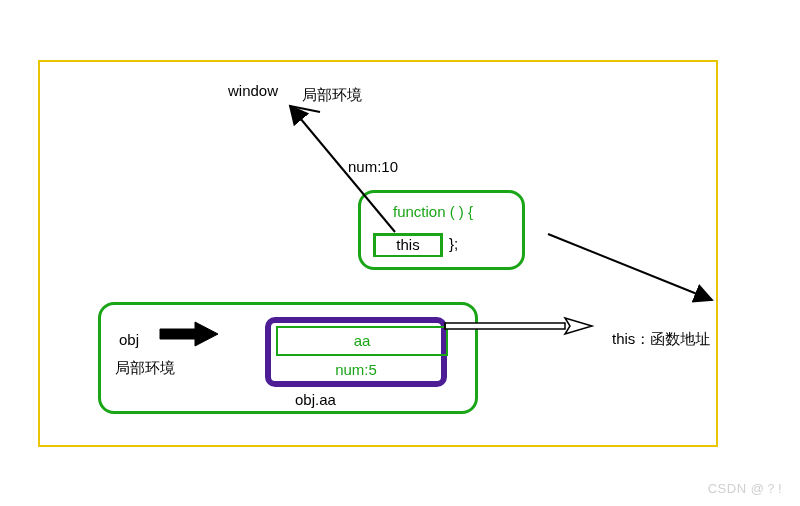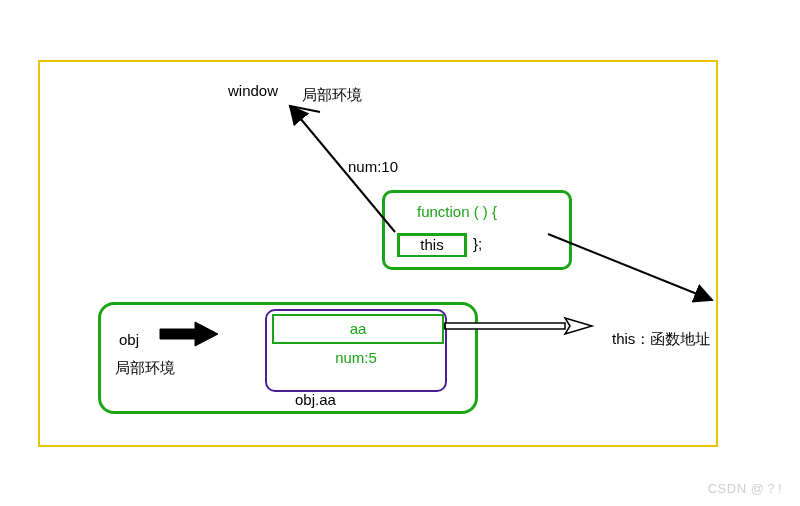--- a/index.html
+++ b/index.html
@@ -18,24 +18,23 @@
       left: 38px;
       top: 60px;
       width: 680px;
       height: 387px;
       border: 2px solid #e8c500;
     }
     .label { position: absolute; white-space: nowrap; }
     .fn-box {
       position: absolute;
       left: 358px; top: 190px;
-      width: 190px; height: 80px;
+      width: 167px; height: 80px;
       border: 3px solid #1aa517;
-      border-radius: 10px;
-      margin-left: 24px;
+      border-radius: 16px;
     }
     .fn-open { position: absolute; left: 32px; top: 10px; color: #1aa517; }
     .this-box {
       position: absolute; left: 12px; top: 40px;
       width: 70px; height: 24px;
       border: 3px solid #1aa517;
       border-bottom-width: 2px;
       color: #000000;
       text-align: center;
       line-height: 18px;
@@ -45,23 +44,23 @@
       position: absolute;
       left: 98px; top: 302px;
       width: 380px; height: 112px;
       border: 3px solid #1aa517;
       border-radius: 16px;
     }
     .obj-label { position: absolute; left: 18px; top: 26px; }
     .obj-env { position: absolute; left: 14px; top: 54px; }
     .inner-box {
       position: absolute;
-      left: 164px; top: 4px;
-      width: 182px; height: 83px;
-      border: 2px solid #4c1d95;
+      left: 164px; top: 12px;
+      width: 182px; height: 70px;
+      border: 6px solid #4c1d95;
       border-radius: 10px;
     }
     .inner-aa-box {
       position: absolute; left: 5px; top: 3px;
       width: 172px; height: 30px;
       border: 2px solid #1aa517;
       color: #1aa517;
       text-align: center; line-height: 26px;
     }
     .inner-num { position: absolute; left: 0; top: 38px; width: 100%; text-align: center; color: #1aa517; }

